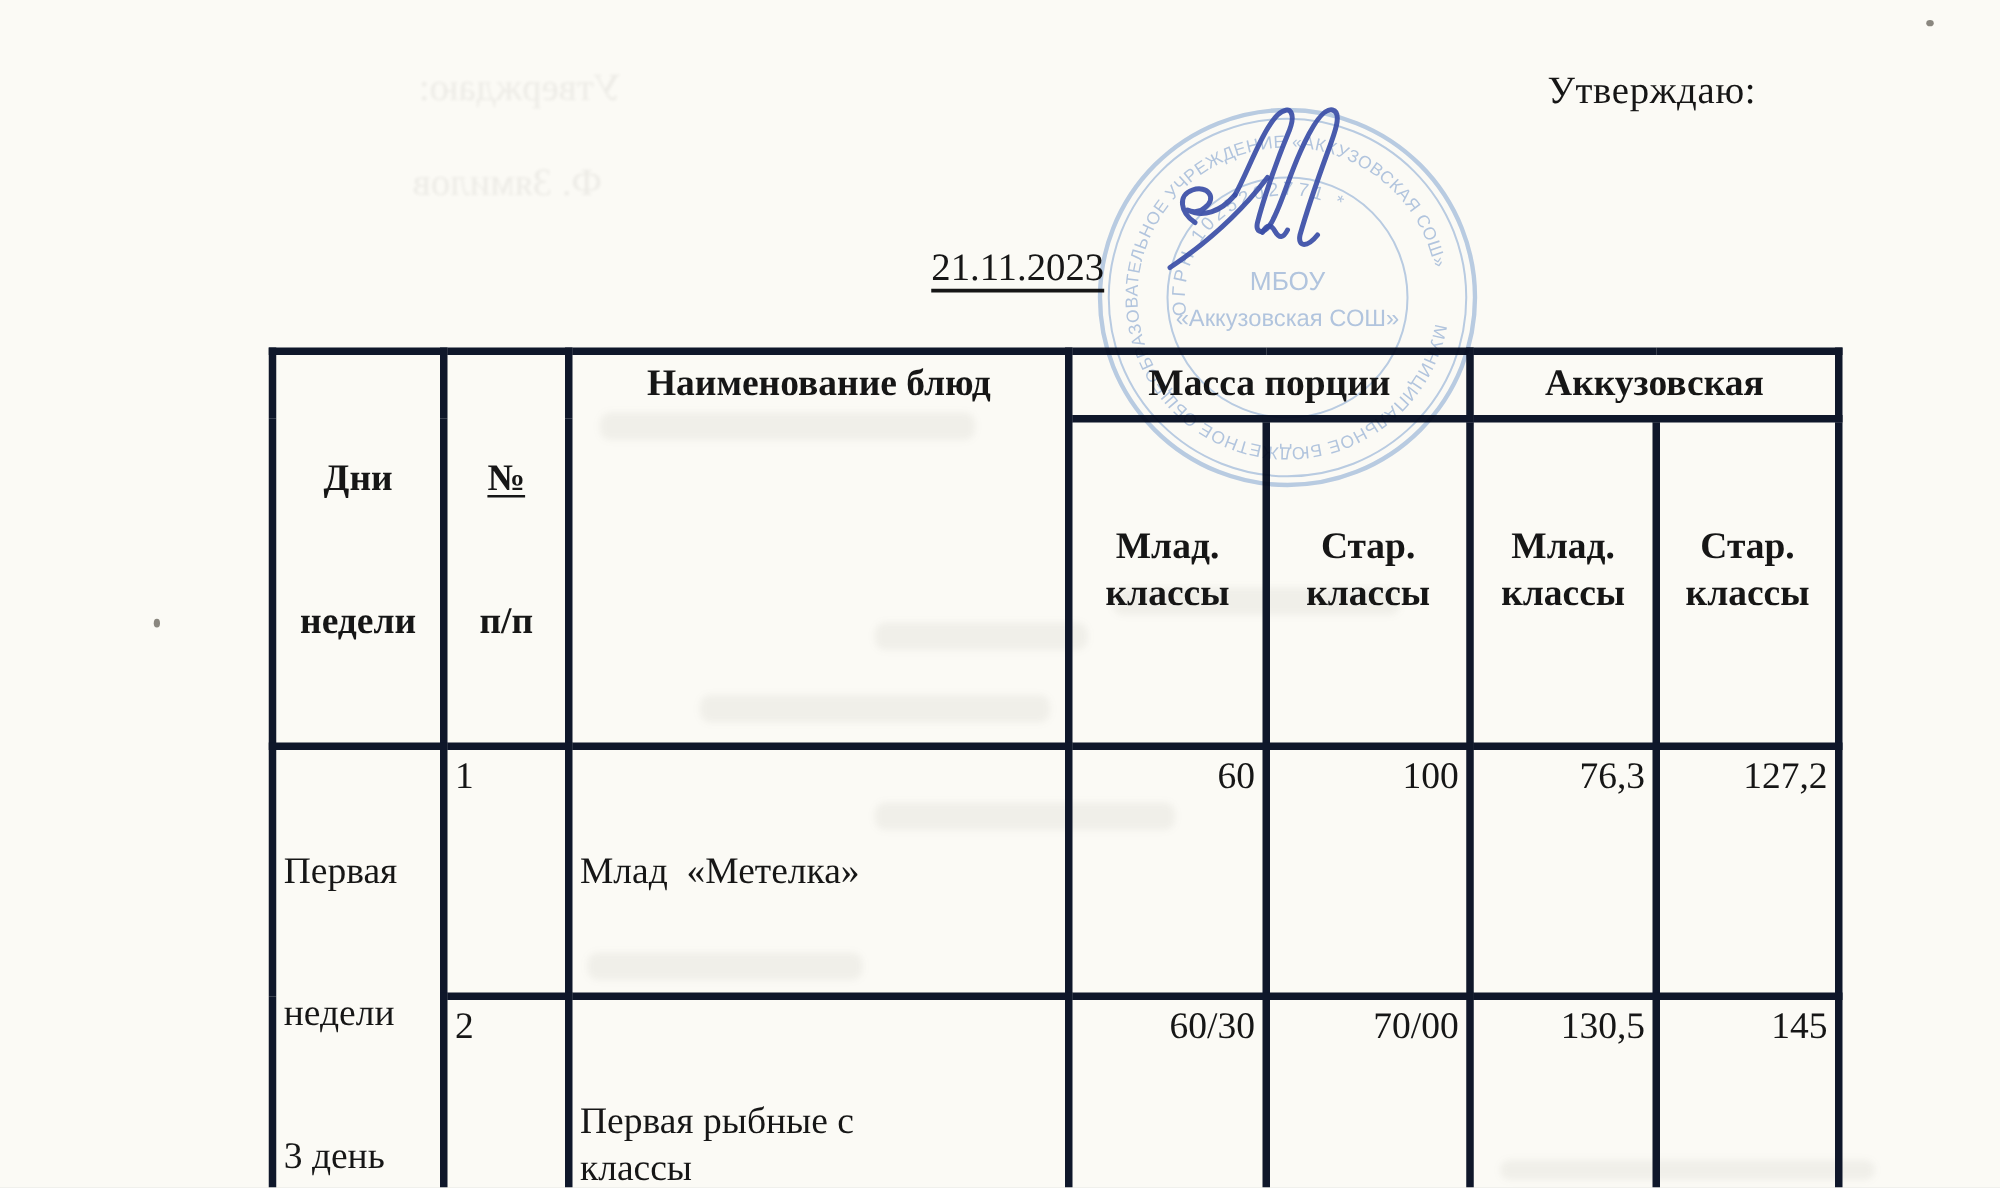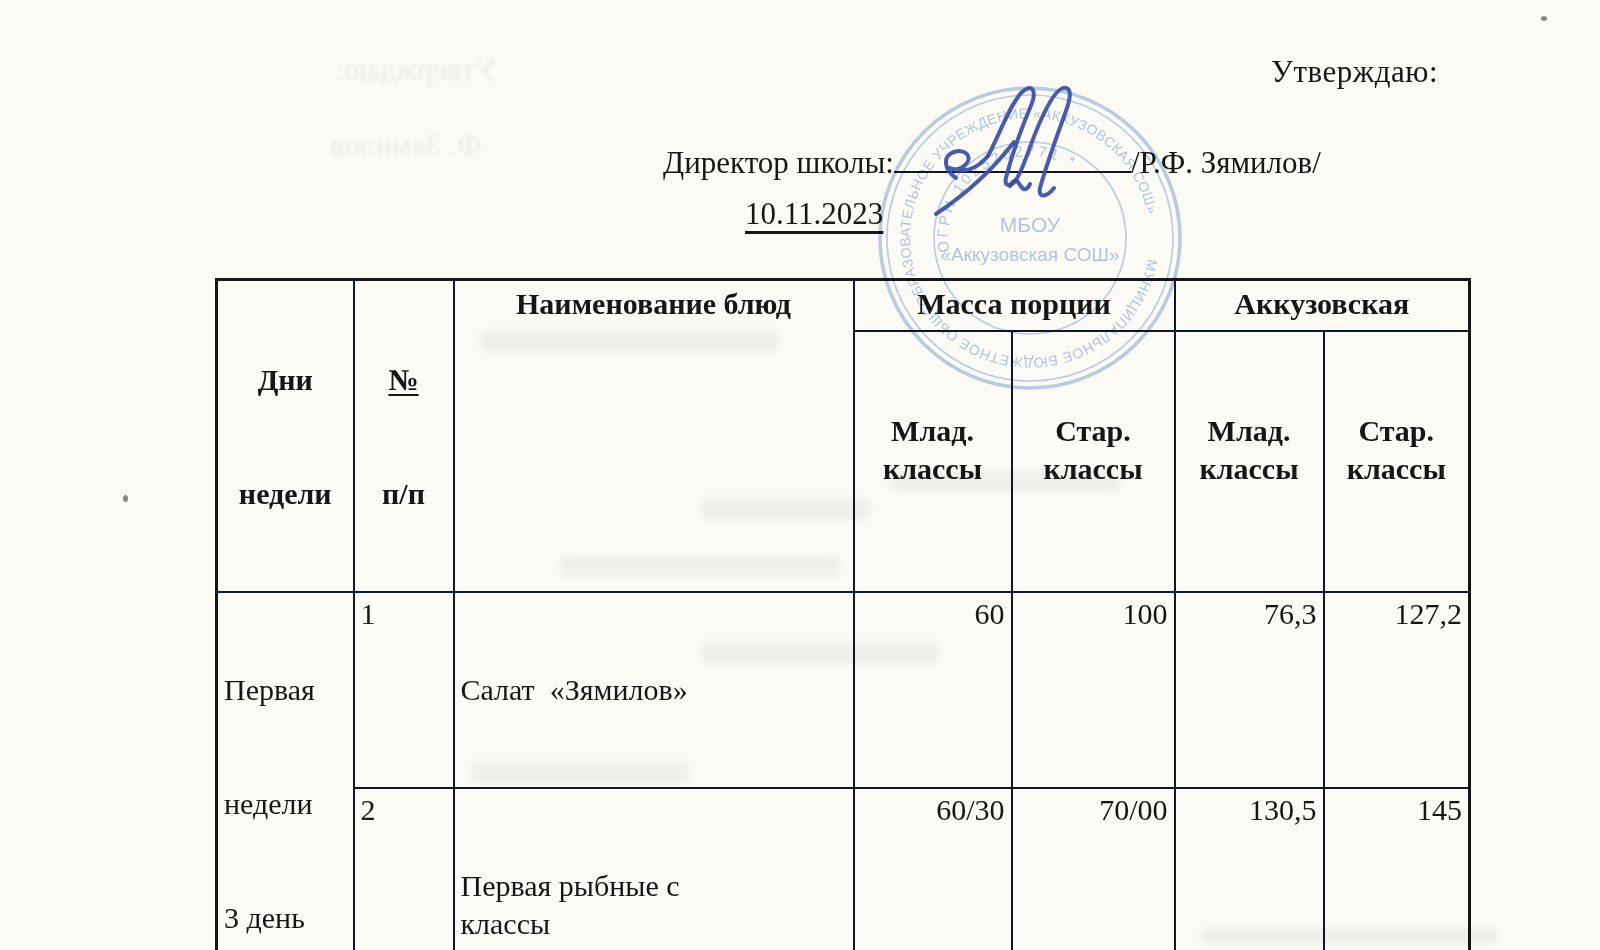--- a/index.html
+++ b/index.html
@@ -3,38 +3,38 @@
 <meta charset="utf-8">
 <style>
   html,body{margin:0;padding:0;background:#e8e8e4;}
   .page{
     position:relative;width:1600px;height:950px;overflow:hidden;
     background:#fbfaf5;
     font-family:"Liberation Serif","DejaVu Serif",serif;
     color:#161616;
   }
   
-  .approve{position:absolute;top:54px;left:1238px;width:200px;font-size:31px;letter-spacing:.5px;text-align:right;}
+  .approve{position:absolute;top:54px;left:1238px;width:200px;font-size:31px;letter-spacing:.5px;}
   .director-line{position:absolute;top:138px;left:663px;display:flex;align-items:baseline;font-size:31px;white-space:pre;}
   .sig-underline{display:inline-block;width:237px;height:1.05em;border-bottom:2.5px solid #15151a;}
   .date-line{position:absolute;top:196px;left:745px;font-size:31px;
     text-decoration:underline;text-decoration-thickness:2.5px;text-underline-offset:7px;}
   
   .signature{position:absolute;left:918px;top:82px;width:192px;height:142px;z-index:6;}
   .signature path{fill:none;stroke:#3a4da6;stroke-width:4;stroke-linecap:round;stroke-linejoin:round;opacity:.92;}
   
   .stamp{position:absolute;left:872px;top:80px;width:316px;height:316px;z-index:5;
     opacity:.52;mix-blend-mode:multiply;}
   .stamp text{fill:#6f96d0;font-family:"Liberation Sans","DejaVu Sans",sans-serif;}
   .stamp circle{stroke:#7da2d8;fill:none;}
   
   .menu-wrap{position:absolute;left:215px;top:278px;z-index:2;}
   table.menu{border-collapse:collapse;table-layout:fixed;width:1253px;background:transparent;}
   table.menu th,table.menu td{
-    border:2px solid #0f172a;vertical-align:top;
+    border:6px solid #0f172a;vertical-align:top;
     font-size:30px;line-height:38px;padding:2px 6px;
     white-space:pre-wrap;overflow:hidden;
   }
   table.menu{border:3px solid #161616;}
   table.menu th{font-weight:700;text-align:center;padding-top:4px;}
   tr.h1{height:42px;} tr.h2{height:88px;}
   tbody tr:nth-child(1){height:43px;}
   tbody tr:nth-child(2){height:84px;}
   tbody tr:nth-child(3){height:78px;}
   tbody tr:nth-child(4){height:82px;}
@@ -64,27 +64,22 @@
   <div class="smudge" style="left:890px;top:470px;width:230px;height:22px;"></div>
   <div class="smudge" style="left:560px;top:556px;width:280px;height:22px;"></div>
   <div class="smudge" style="left:700px;top:642px;width:240px;height:22px;"></div>
   <div class="smudge" style="left:470px;top:762px;width:220px;height:22px;"></div>
   <div class="smudge" style="left:1200px;top:928px;width:300px;height:16px;"></div>
   <div class="speck" style="left:1541px;top:16px;width:6px;height:5px;"></div>
   <div class="speck" style="left:123px;top:495px;width:5px;height:7px;"></div>
 
   <div class="approve">Утверждаю:</div>
 
-  <div class="director-line">
-    <span>Директор школы:</span>
-    <span class="sig-underline"></span>
-    <span>/Р.Ф. Зямилов/</span>
-  </div>
 
-  <div class="date-line">10.11.2023</div>
+  <div class="date-line">21.11.2023</div>
 
   <svg class="stamp" viewBox="0 0 316 316" xmlns="http://www.w3.org/2000/svg">
     <circle cx="158" cy="158" r="150" stroke-width="3.5"></circle>
     <circle cx="158" cy="158" r="143" stroke-width="1.6"></circle>
     <circle cx="158" cy="158" r="96" stroke-width="1.6"></circle>
     <defs>
       <path id="ringPath" d="M158,38 a120,120 0 1,1 -0.01,0"></path>
       <path id="innerPath" d="M158,76 a82,82 0 1,1 -0.01,0"></path>
     </defs>
     <text font-size="14" letter-spacing="0.5" transform="rotate(100 158 158)">
@@ -146,21 +141,21 @@
       </thead>
       <tbody>
         <tr>
           <td class="day" rowspan="7">
             <div>Первая</div>
             <div>недели</div>
             <div>3 день</div>
           </td>
           <td class="num">1</td>
           <td class="dish">
-            <div>Салат  «Зямилов»</div><div></div>
+            <div>Млад  «Метелка»</div><div></div>
           </td>
           <td class="val">60</td>
           <td class="val">100</td>
           <td class="val">76,3</td>
           <td class="val">127,2</td>
         </tr>
         <tr>
           <td class="num">2</td>
           <td class="dish">
             <div>Первая рыбные с</div><div>классы</div>

